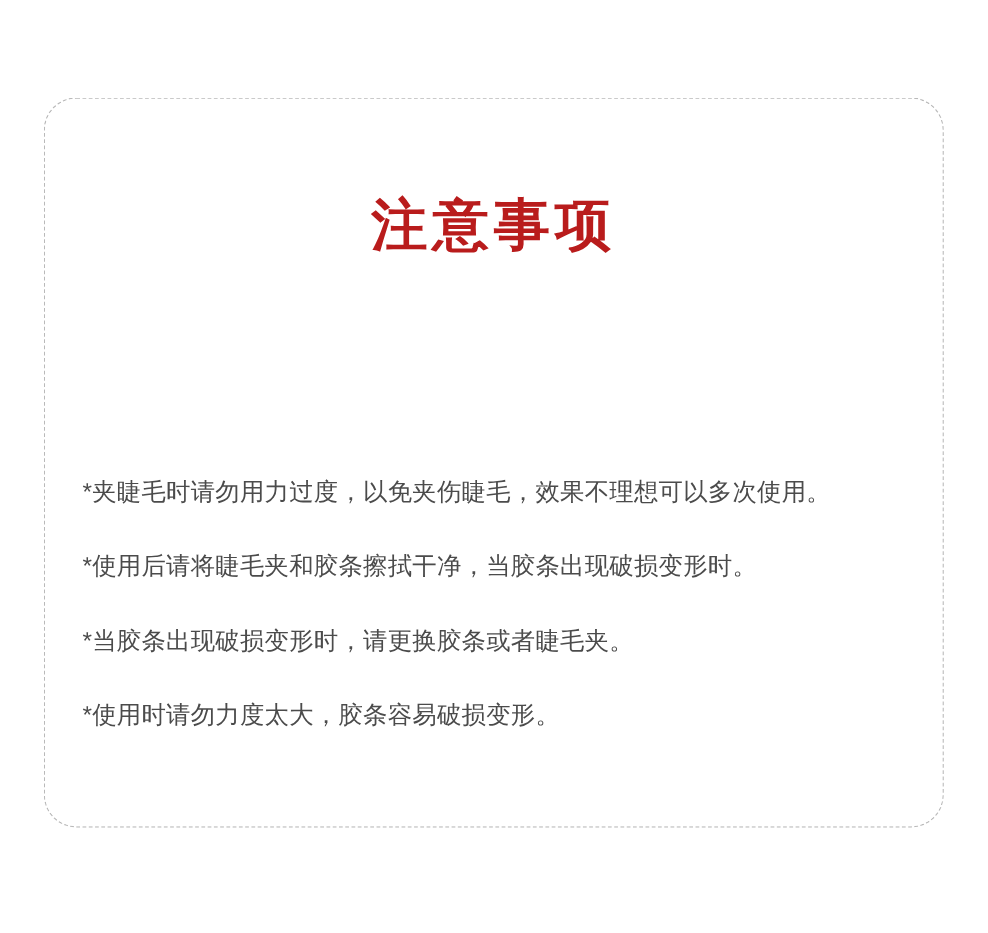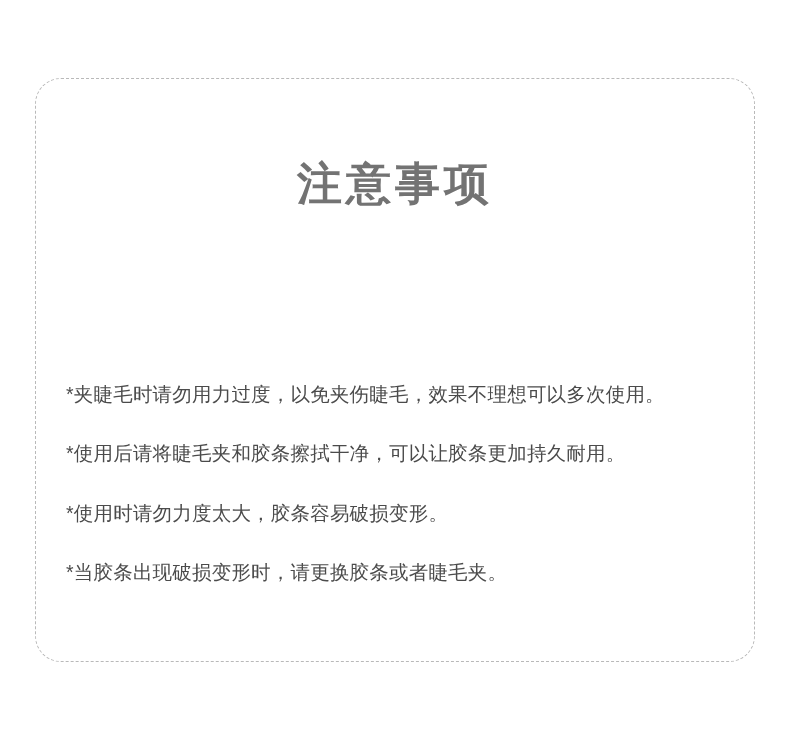--- a/index.html
+++ b/index.html
@@ -28,25 +28,26 @@
     height: 584px;
     box-sizing: border-box;
     border: 1px dashed #b9b9b9;
     border-radius: 26px;
     background: #ffffff;
   }
   .notice-title {
     text-align: center;
     font-size: 45px;
     font-weight: bold;
-    color: #737373;
+    color: #b91c1c;
     letter-spacing: 4px;
     margin: 0;
     padding-top: 82px;
     line-height: 1;
+    font-family: Liberation Mono, monospace;
   }
   .section-heading {
     margin: 0;
     padding: 0;
     position: absolute;
     left: 33px;
     top: 213px;
     font-size: 27px;
     font-weight: bold;
     color: #4a4a4a;
@@ -67,18 +68,18 @@
   }
 </style>
 </head>
 <body>
 
 <div class="page">
   <div class="notice-card">
     <h1 class="notice-title">注意事项</h1>
     <div class="notice-body">
       <p class="notice-line">*夹睫毛时请勿用力过度，以免夹伤睫毛，效果不理想可以多次使用。</p>
-      <p class="notice-line">*使用后请将睫毛夹和胶条擦拭干净，可以让胶条更加持久耐用。</p>
+      <p class="notice-line">*使用后请将睫毛夹和胶条擦拭干净，当胶条出现破损变形时。</p>
+      <p class="notice-line">*当胶条出现破损变形时，请更换胶条或者睫毛夹。</p>
       <p class="notice-line">*使用时请勿力度太大，胶条容易破损变形。</p>
-      <p class="notice-line">*当胶条出现破损变形时，请更换胶条或者睫毛夹。</p>
     </div>
   </div>
 </div>
 
 </body></html>

